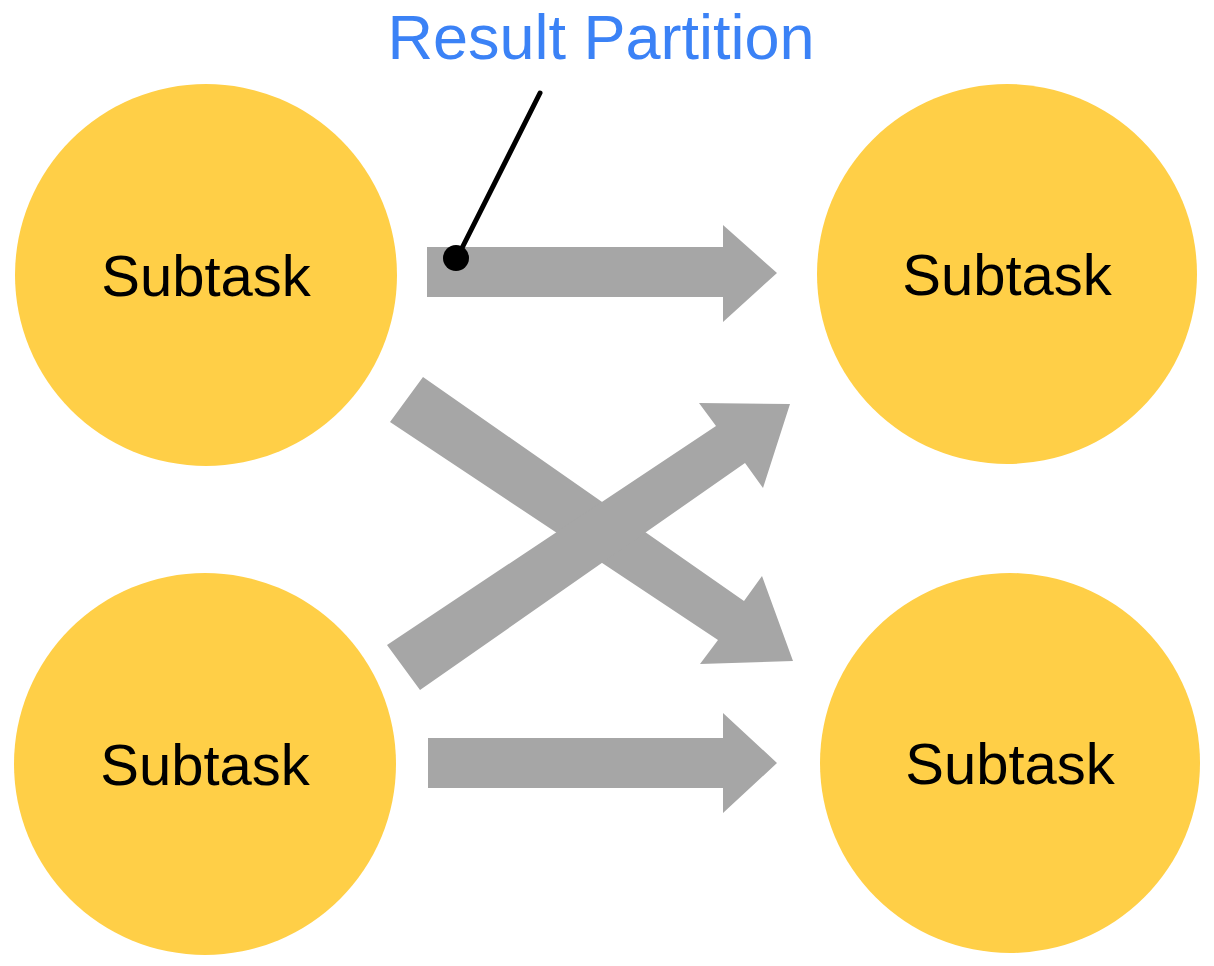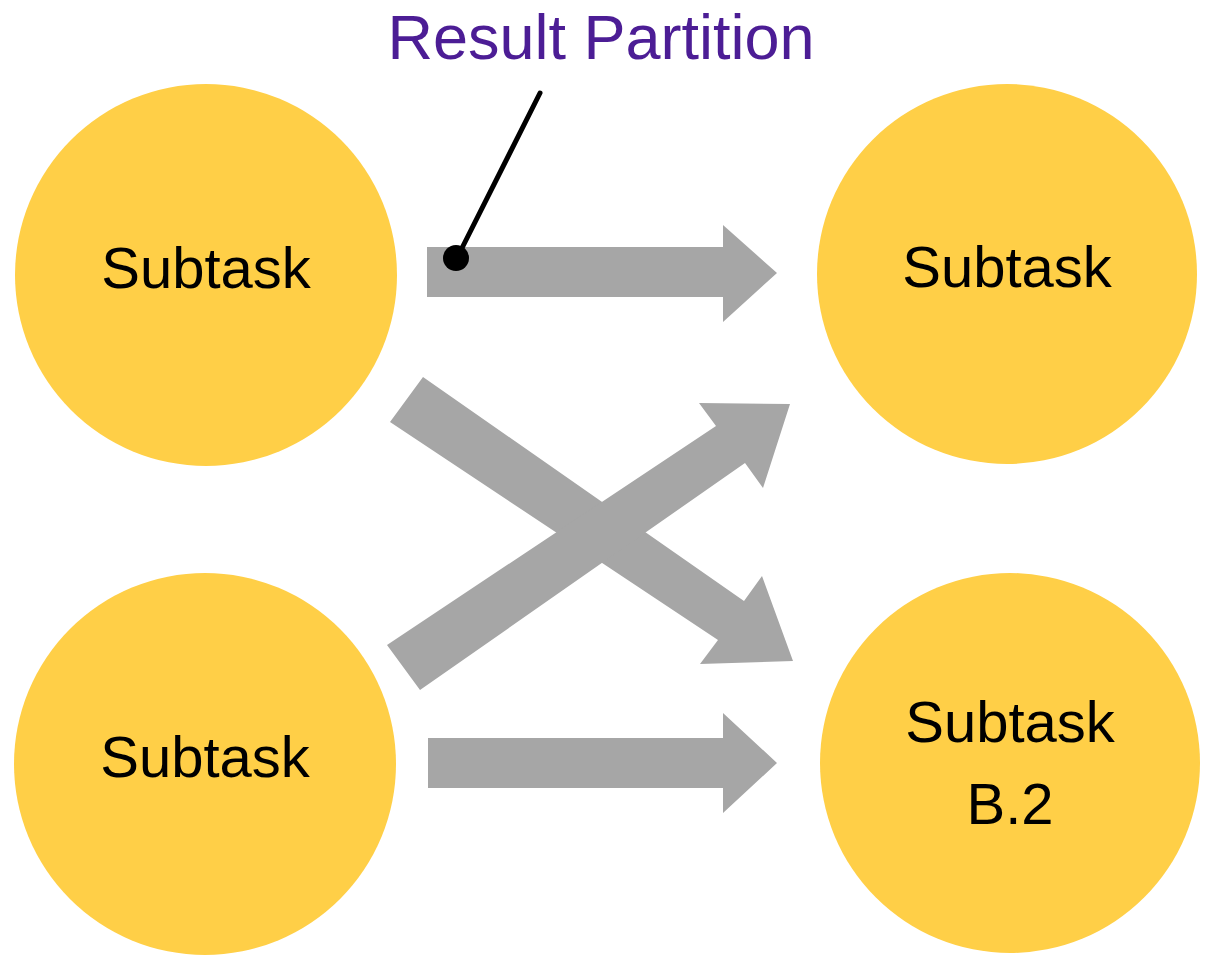--- a/index.html
+++ b/index.html
@@ -29,20 +29,21 @@
     line-height: 1.18;
     color: #000000;
     font-size: 58px;
     font-family: "Liberation Sans", sans-serif;
     text-align: center;
     user-select: none;
   }
   .node .l1, .node .l2 {
     display: block;
     width: 100%;
+    margin-top: 16px;
   }
   .node .l1 { margin-bottom: 14px; }
   #node-a1 { left: 15px;  top: 84px;  width: 382px; height: 382px; }
   #node-a2 { left: 14px;  top: 573px; width: 382px; height: 382px; }
   #node-b1 { left: 817px; top: 84px;  width: 380px; height: 380px; }
   #node-b2 { left: 820px; top: 573px; width: 380px; height: 380px; }
 
   #title-label {
     position: absolute;
     left: 358px;
@@ -78,34 +79,33 @@
   <div class="node" id="node-a2" style="background: rgb(255, 207, 71); color: rgb(0, 0, 0);">
     <span class="l1">Subtask</span>
   </div>
 
   <div class="node" id="node-b1" style="background: rgb(255, 207, 71); color: rgb(0, 0, 0);">
     <span class="l1">Subtask</span>
   </div>
 
   <div class="node" id="node-b2" style="background: rgb(255, 207, 71); color: rgb(0, 0, 0);">
     <span class="l1">Subtask</span>
-    <span class="l2">B.2</span>
   </div>
 
   <svg id="arrow-layer" viewBox="0 0 1214 966" xmlns="http://www.w3.org/2000/svg">
 
     <polygon fill="#A6A6A6" points="427,247 723,247 723,225 777,273 723,322 723,297 427,297"></polygon>
 
     <polygon fill="#A6A6A6" points="428,738 723,738 723,713 777,763 723,813 723,788 428,788"></polygon>
 
     <polygon fill="#A6A6A6" points="423,377 390,422 718,640 700,664 793,661 762,576 744,601"></polygon>
 
     <polygon fill="#A6A6A6" points="420,690 387,645 716,426 699,403 790,404 763,488 745,463"></polygon>
   </svg>
 
   <svg id="leader-layer" viewBox="0 0 1214 966" xmlns="http://www.w3.org/2000/svg">
     <line x1="540" y1="93" x2="459" y2="254" stroke="#000000" stroke-width="5" stroke-linecap="round"></line>
     <circle cx="456" cy="258" r="13" fill="#000000"></circle>
   </svg>
 
-  <div id="title-label" style="color: #4c1d95;">Result Partition</div>
+  <div id="title-label" style="color: #3b82f6;">Result Partition</div>
 
 </div>
 
 </body></html>

